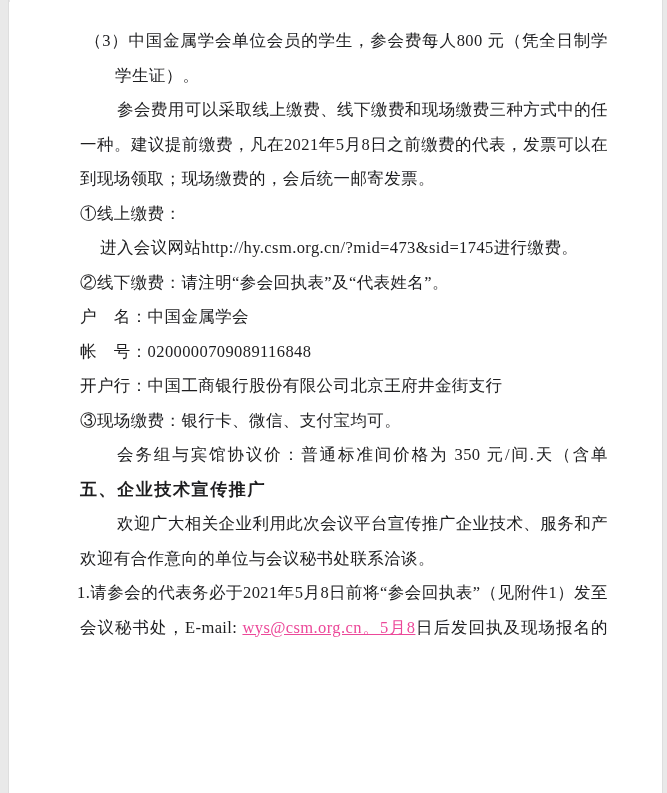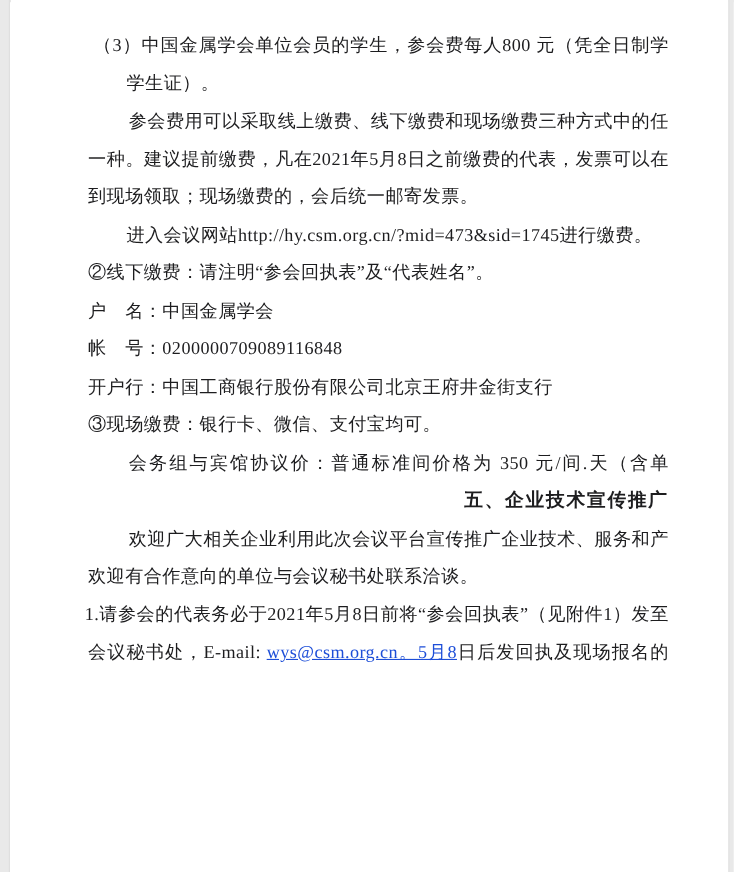--- a/index.html
+++ b/index.html
@@ -19,41 +19,42 @@
     font-size:16.5px;letter-spacing:0.4px;white-space:nowrap;
   }
   .fill{
     white-space:normal;text-align:justify;text-align-last:justify;
     height:25px;overflow:hidden;
   }
   .item-paren{margin-left:5px;}
   .wrap2{margin-left:35px;}
   .num{margin-left:-3px;}
   .pfirst{text-indent:37px;}
-  .sub{margin-left:20px;text-align:center;}
+  .sub{margin-left:20px;}
   .heading{
     font-family:"Liberation Sans","DejaVu Sans",sans-serif;
-    font-weight:bold;font-size:17px;letter-spacing:1.6px;text-align:right;
+    font-weight:bold;font-size:17px;letter-spacing:1.6px;
   }
-  .link{color:#1d4ed8;text-decoration:underline;cursor:pointer;}
+  .link{color:#ec4899;text-decoration:underline;cursor:pointer;}
 </style>
 </head>
 <body>
 
 <div class="top-edge"></div>
 <div class="gutter-left"></div>
 <div class="gutter-right"></div>
 
 <div class="doc">
   <div class="body-col">
       <div class="line item-paren fill">（3）中国金属学会单位会员的学生，参会费每人800 元（凭全日制学习</div>
       <div class="line wrap2">学生证）。</div>
       <div class="line pfirst fill">参会费用可以采取线上缴费、线下缴费和现场缴费三种方式中的任何</div>
       <div class="line  fill">一种。建议提前缴费，凡在2021年5月8日之前缴费的代表，发票可以在报</div>
       <div class="line">到现场领取；现场缴费的，会后统一邮寄发票。</div>
+      <div class="line">①线上缴费：</div>
       <div class="line sub">进入会议网站http://hy.csm.org.cn/?mid=473&amp;sid=1745进行缴费。</div>
       <div class="line">②线下缴费：请注明“参会回执表”及“代表姓名”。</div>
       <div class="line">户　名：中国金属学会</div>
       <div class="line">帐　号：0200000709089116848</div>
       <div class="line">开户行：中国工商银行股份有限公司北京王府井金街支行</div>
       <div class="line">③现场缴费：银行卡、微信、支付宝均可。</div>
       <div class="line pfirst fill">会务组与宾馆协议价：普通标准间价格为 350 元/间.天（含单早），390</div>
       <div class="line heading">五、企业技术宣传推广</div>
       <div class="line pfirst fill">欢迎广大相关企业利用此次会议平台宣传推广企业技术、服务和产品。</div>
       <div class="line">欢迎有合作意向的单位与会议秘书处联系洽谈。</div>

